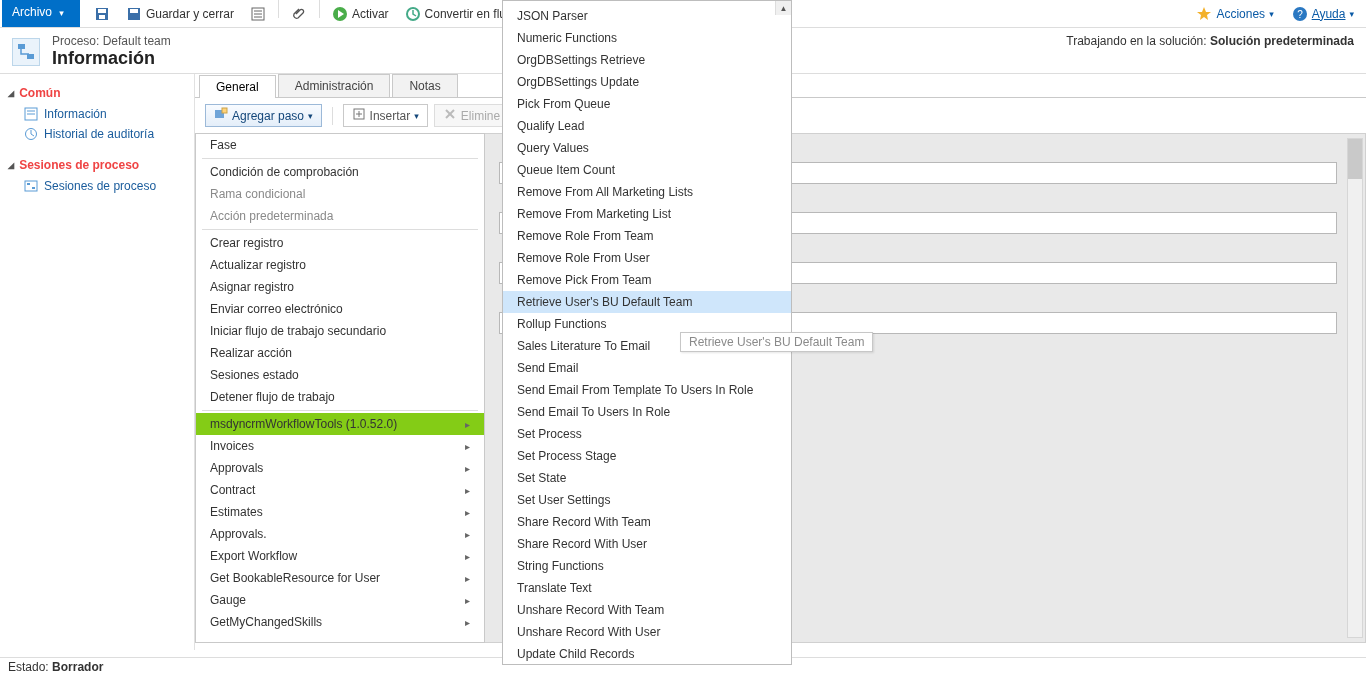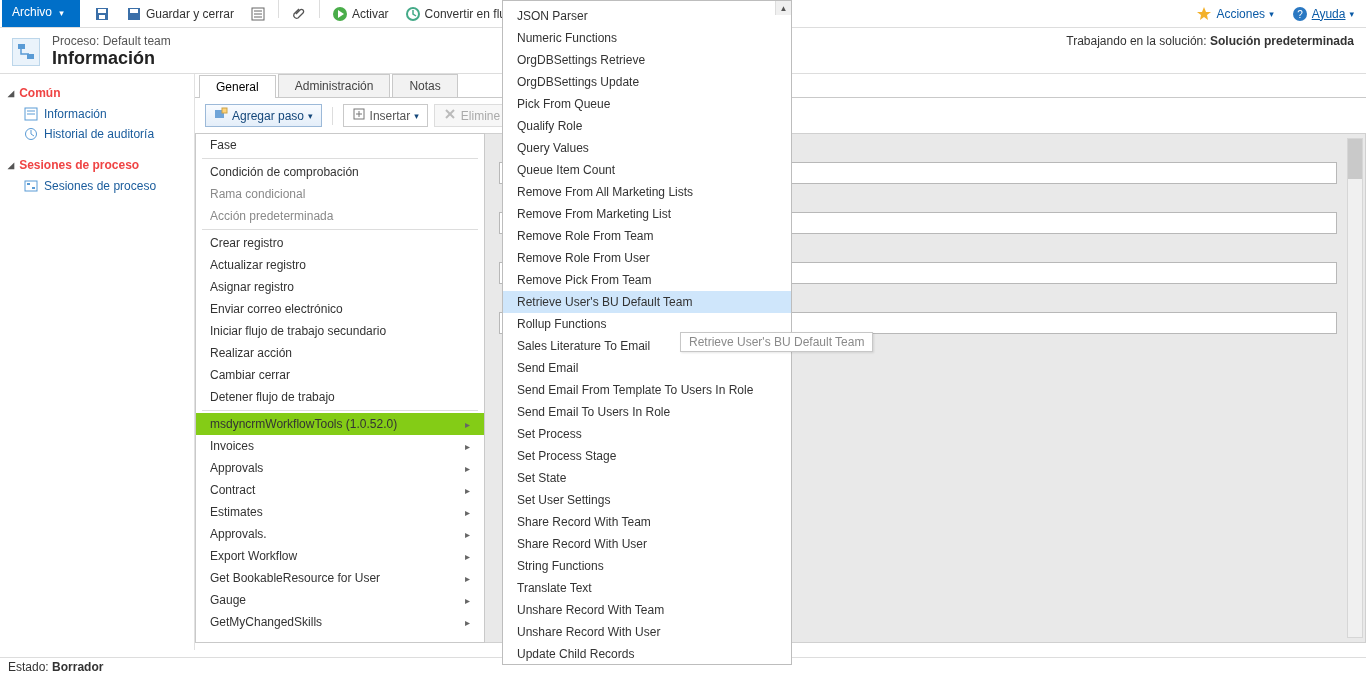--- a/index.html
+++ b/index.html
@@ -396,21 +396,21 @@
           <div class="dd-item">Condición de comprobación</div>
           <div class="dd-item muted">Rama condicional</div>
           <div class="dd-item muted">Acción predeterminada</div>
           <div style="height: 1px; background: rgb(221, 221, 221); margin: 2px 6px;"></div>
           <div class="dd-item">Crear registro</div>
           <div class="dd-item">Actualizar registro</div>
           <div class="dd-item">Asignar registro</div>
           <div class="dd-item">Enviar correo electrónico</div>
           <div class="dd-item">Iniciar flujo de trabajo secundario</div>
           <div class="dd-item">Realizar acción</div>
-          <div class="dd-item">Cambiar cerrar</div>
+          <div class="dd-item">Sesiones estado</div>
           <div class="dd-item">Detener flujo de trabajo</div>
           <div style="height: 1px; background: rgb(221, 221, 221); margin: 2px 6px;"></div>
           <div class="dd-item sel submenu">msdyncrmWorkflowTools (1.0.52.0)</div>
           <div class="dd-item submenu">Invoices</div>
           <div class="dd-item submenu">Approvals</div>
           <div class="dd-item submenu">Contract</div>
           <div class="dd-item submenu">Estimates</div>
           <div class="dd-item submenu">Approvals.</div>
           <div class="dd-item submenu">Export Workflow</div>
           <div class="dd-item submenu">Get BookableResource for User</div>
@@ -432,21 +432,21 @@
 </div>
 
 <div class="submenu-panel">
   <div class="scroll-up">▲</div>
   <div class="inner" id="submenu-inner">
       <div class="dd-item">JSON Parser</div>
       <div class="dd-item">Numeric Functions</div>
       <div class="dd-item">OrgDBSettings Retrieve</div>
       <div class="dd-item">OrgDBSettings Update</div>
       <div class="dd-item">Pick From Queue</div>
-      <div class="dd-item">Qualify Role</div>
+      <div class="dd-item">Qualify Lead</div>
       <div class="dd-item">Query Values</div>
       <div class="dd-item">Queue Item Count</div>
       <div class="dd-item">Remove From All Marketing Lists</div>
       <div class="dd-item">Remove From Marketing List</div>
       <div class="dd-item">Remove Role From Team</div>
       <div class="dd-item">Remove Role From User</div>
       <div class="dd-item">Remove Pick From Team</div>
       <div class="dd-item hover">Retrieve User's BU Default Team</div>
       <div class="dd-item">Rollup Functions</div>
       <div class="dd-item">Sales Literature To Email</div>

